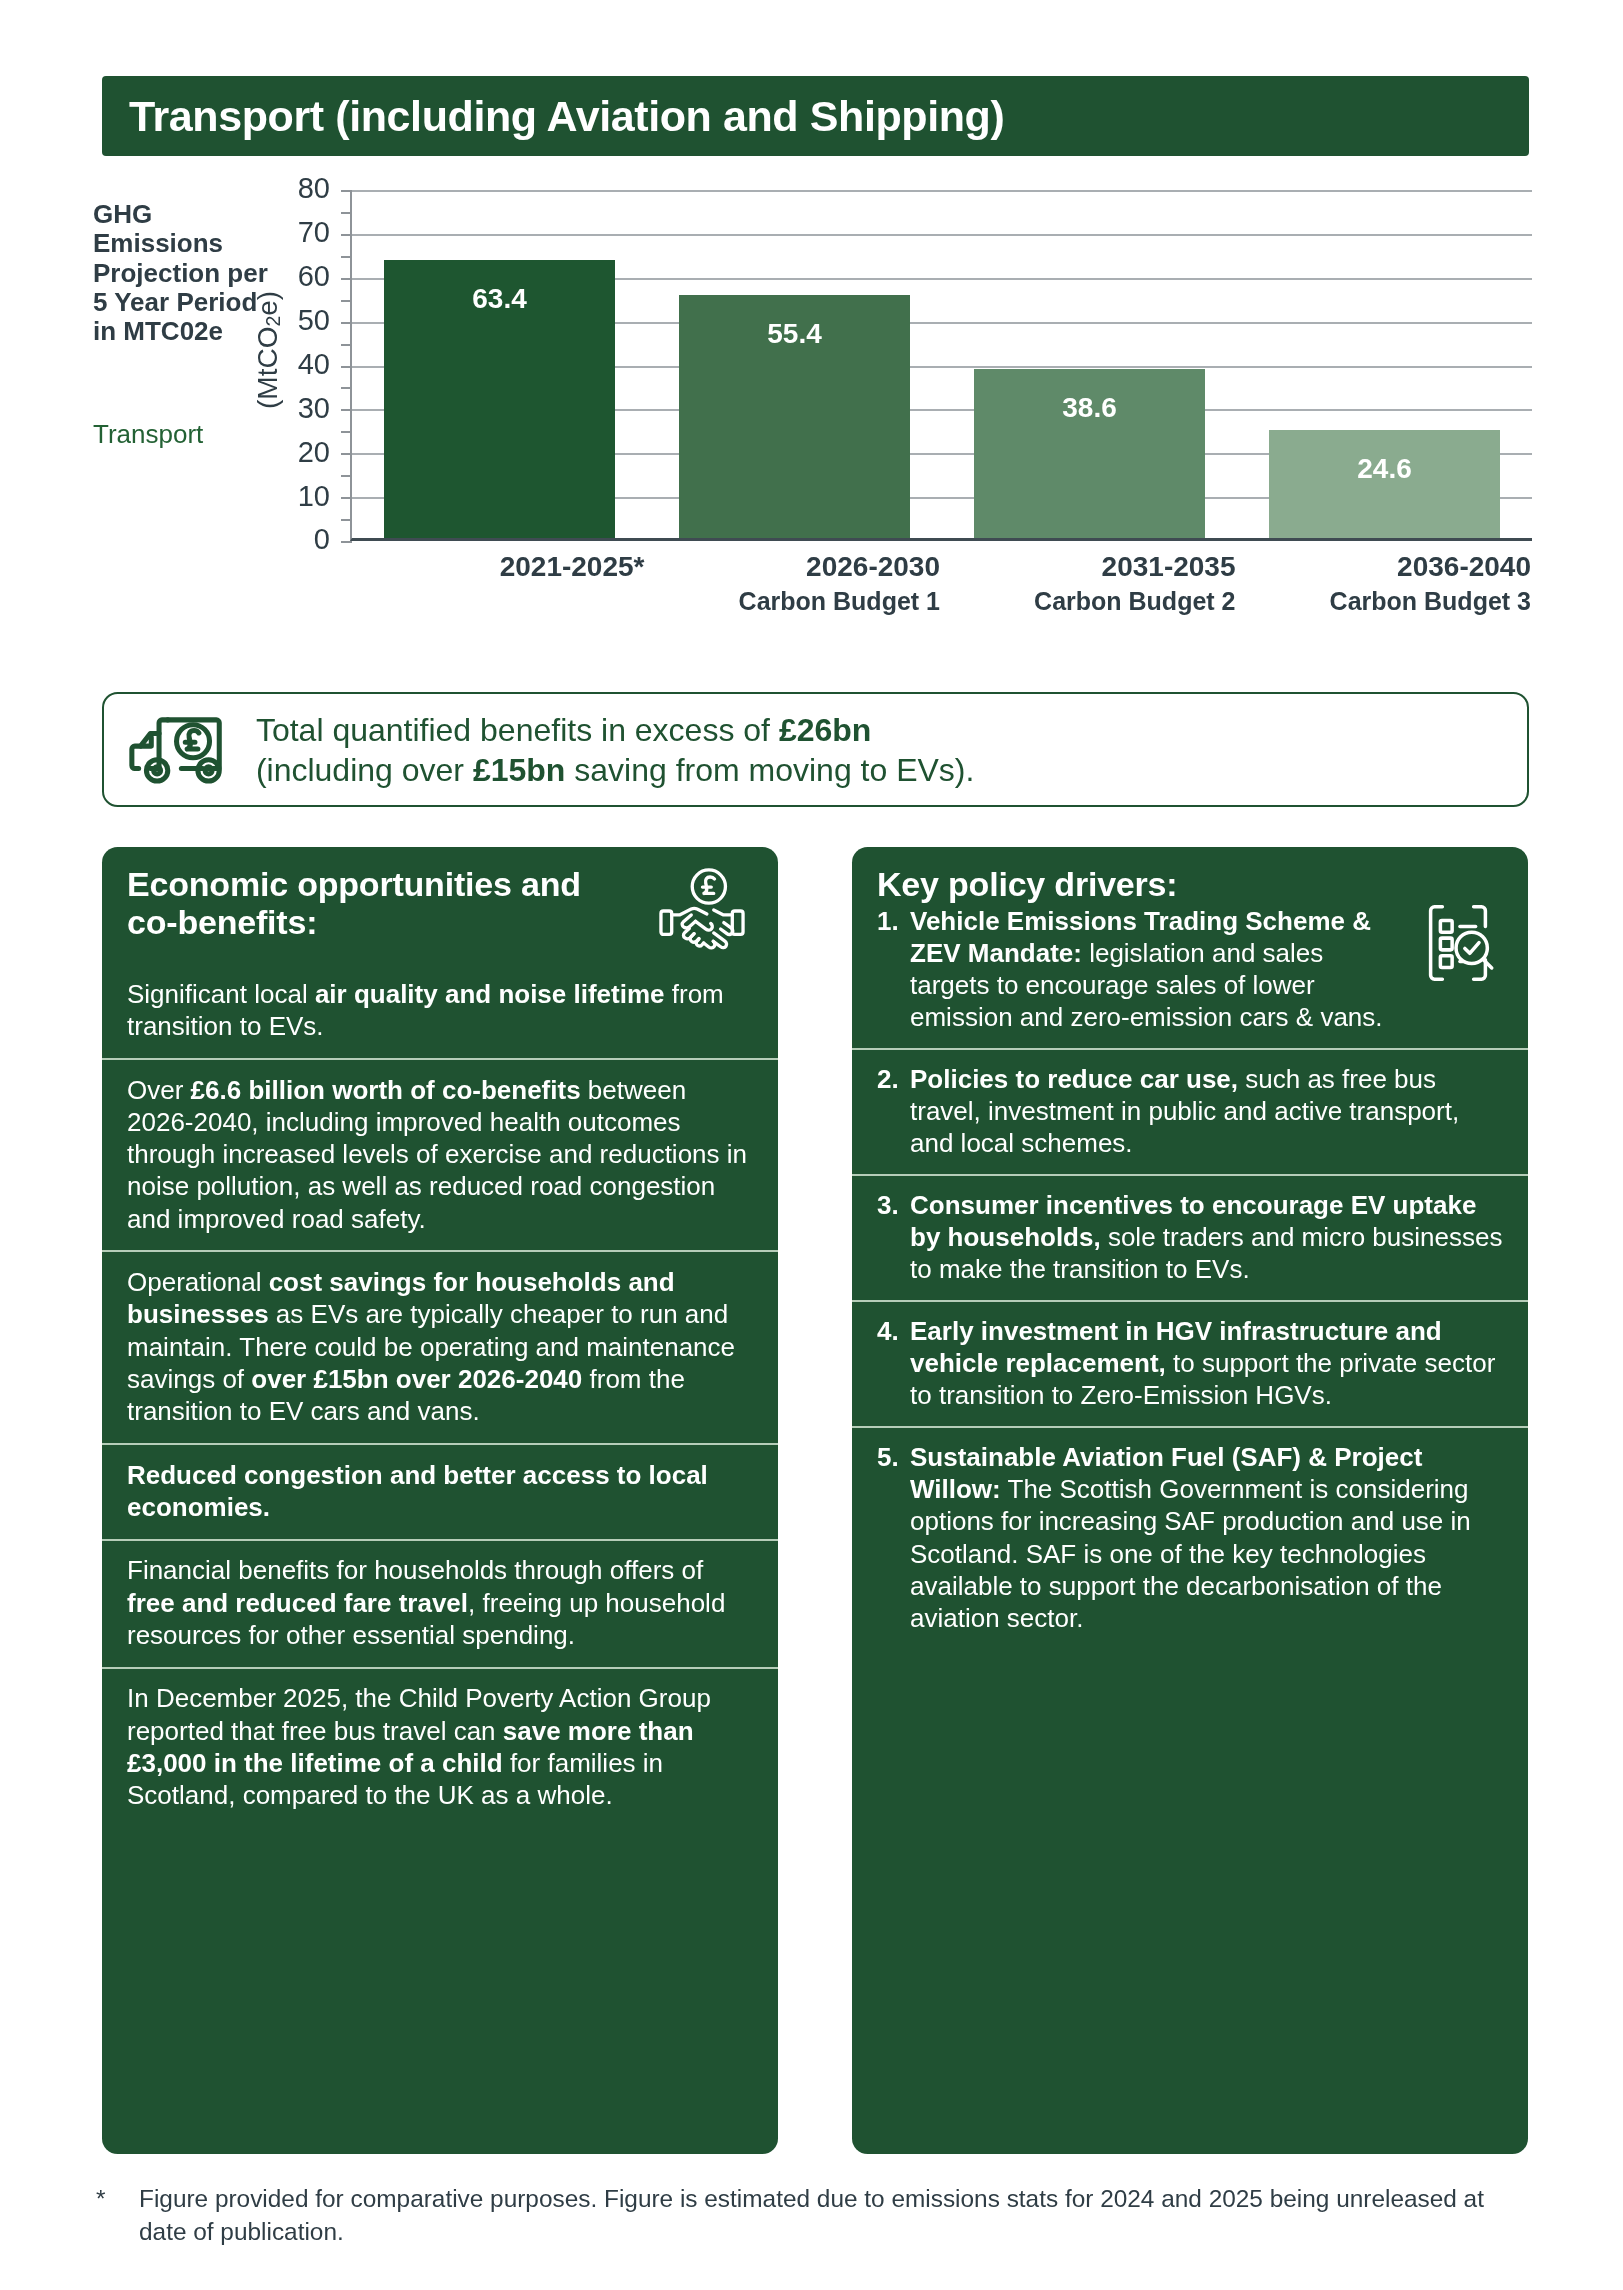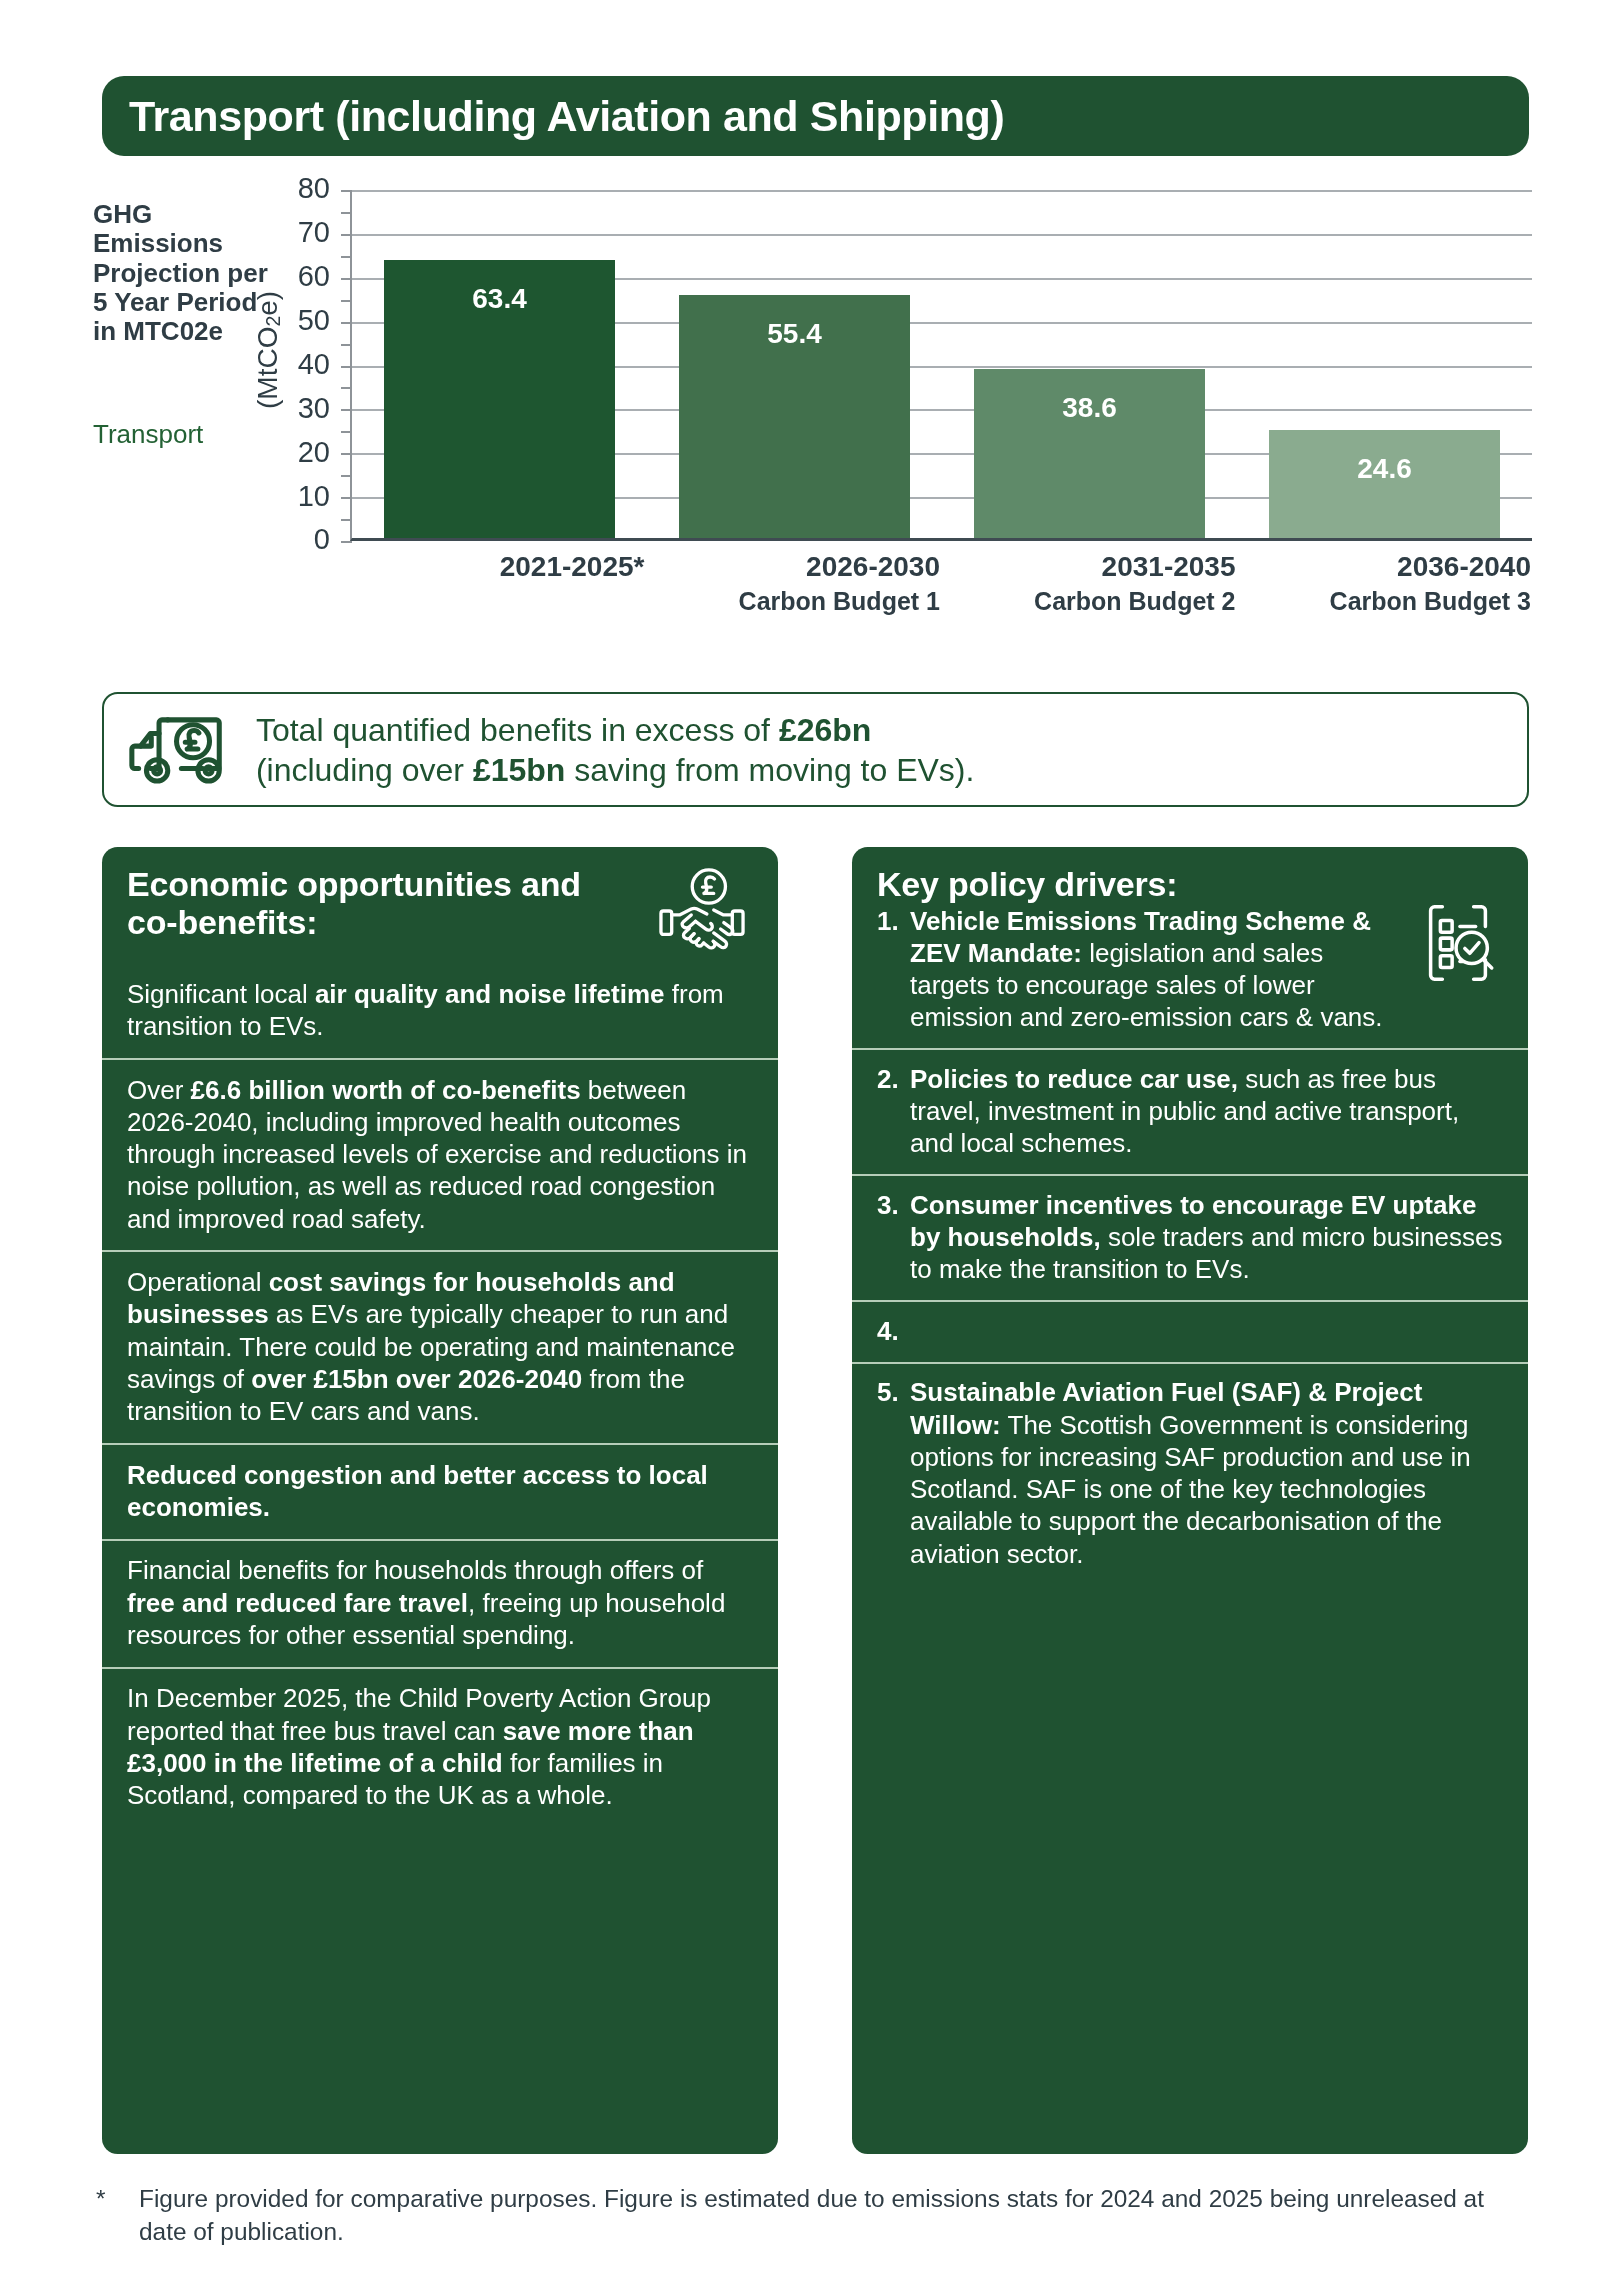--- a/index.html
+++ b/index.html
@@ -8,21 +8,21 @@
     background: #ffffff;
     font-family: "Liberation Sans", sans-serif;
     overflow: hidden;
   }
   .page { position: relative; width: 1624px; height: 2291px; }
 
   
   .title-banner {
     position: absolute; left: 102px; top: 76px;
     width: 1427px; height: 80px;
-    background: #1f5231; border-radius: 22px;
+    background: #1f5231; border-radius: 4px;
     display: flex; align-items: center;
   }
   .title-banner .title-text {
     color: #ffffff; font-size: 43px; font-weight: 700;
     letter-spacing: -0.4px; padding-left: 27px;
     line-height: 1;
   }
 
   
   .chart-block { position: absolute; left: 0; top: 190px; width: 1624px; height: 468px; }
@@ -316,20 +316,21 @@
         <div class="numitem">
           <div class="num">2.</div>
           <div class="txt"><b>Policies to reduce car use,</b><span> such as free bus travel, investment in public and active transport, and local schemes.</span></div>
         </div>
         <div class="numitem">
           <div class="num">3.</div>
           <div class="txt"><b>Consumer incentives to encourage EV uptake by households,</b><span> sole traders and micro businesses to make the transition to EVs.</span></div>
         </div>
         <div class="numitem">
           <div class="num">4.</div>
+          <div class="txt"><b>Early investment in HGV infrastructure and vehicle replacement,</b><span> to support the private sector to transition to Zero-Emission HGVs.</span></div>
         </div>
         <div class="numitem">
           <div class="num">5.</div>
           <div class="txt"><b>Sustainable Aviation Fuel (SAF) &amp; Project Willow:</b><span> The Scottish Government is considering options for increasing SAF production and use in Scotland. SAF is one of the key technologies available to support the decarbonisation of the aviation sector.</span></div>
         </div>
       </div>
   </div>
 
   <div class="footnote">
     <div class="star">*</div>

